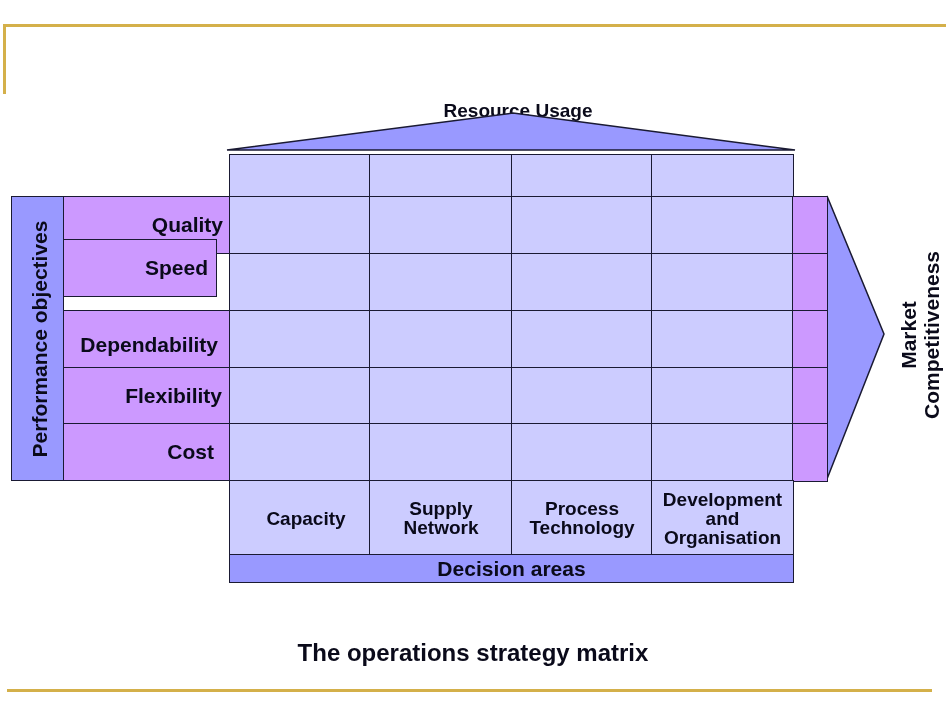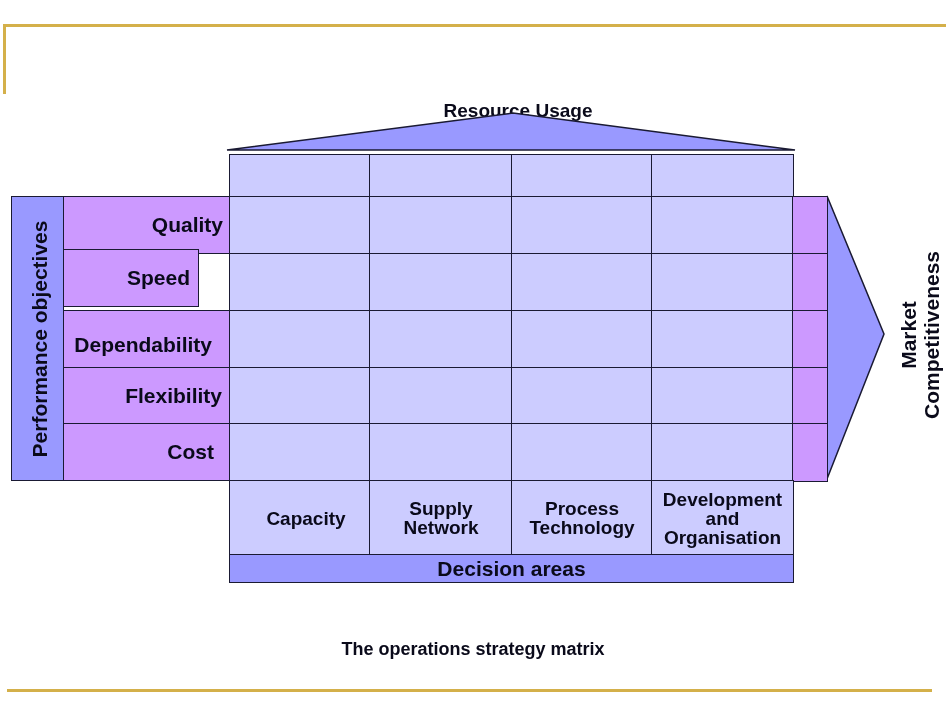--- a/index.html
+++ b/index.html
@@ -32,22 +32,22 @@
 </svg>
 
 <svg class="abs" style="left:824px; top:194px;" width="64" height="290">
   <polygon points="3,2 60,140 3,285" fill="#9999ff" stroke="#1a1a33" stroke-width="1.5"></polygon>
 </svg>
 
 <div class="abs" style="left:11px; top:196px; width:53px; height:285px; box-sizing:border-box; border:1.5px solid #1a1a33; background:#9999ff;"></div>
 <div class="abs lbl" style="left:-105px; top:327px; width:290px; text-align:center; font-size:21px; transform:rotate(-90deg);">Performance objectives</div>
 
 <div class="rowlabel" style="left:63px; top:196px; width:167px; height:58px;">Quality</div>
-<div class="rowlabel" style="left:63px; top:249px; width:136px; height:58px; padding-right:8px;padding-left:12px;">Speed</div>
-<div class="rowlabel" style="left:63px; top:310px; width:167px; height:70px; padding-right:17px;">Dependability</div>
+<div class="rowlabel" style="left:63px; top:239px; width:154px; height:58px; padding-right:8px;padding-left:12px;">Speed</div>
+<div class="rowlabel" style="left:63px; top:310px; width:167px; height:70px; padding-right:11px;">Dependability</div>
 <div class="rowlabel" style="left:63px; top:367px; width:167px; height:57px; padding-right:7px;">Flexibility</div>
 <div class="rowlabel" style="left:63px; top:423px; width:167px; height:58px; padding-right:15px;">Cost</div>
 
 <div>
 
   <div class="cell" style="left:229px; top:154px; width:142px; height:44px;"></div>
   <div class="cell" style="left:369px; top:154px; width:144px; height:44px;"></div>
   <div class="cell" style="left:511px; top:154px; width:142px; height:44px;"></div>
   <div class="cell" style="left:651px; top:154px; width:143px; height:44px;"></div>
 
@@ -94,13 +94,13 @@
 
 <div class="abs lbl" style="left:229px; top:554px; width:565px; height:29px; box-sizing:border-box; border:1.5px solid #1a1a33; background:#9999ff; display:flex; align-items:center; justify-content:center; font-size:21px;">
   <span>Decision areas</span>
 </div>
 
 <div class="abs lbl" style="left:812px; top:310px; width:220px; height:50px; transform:rotate(-90deg); text-align:center; font-size:21px; line-height:23px;">
   <div>Market</div>
   <div>Competitiveness</div>
 </div>
 
-<div class="abs lbl" style="left:200px; top:639px; width:546px; text-align:center; font-size:18px;">The operations strategy matrix</div>
+<div class="abs lbl" style="left:200px; top:639px; width:546px; text-align:center; font-size:24px;">The operations strategy matrix</div>
 
 </body></html>

